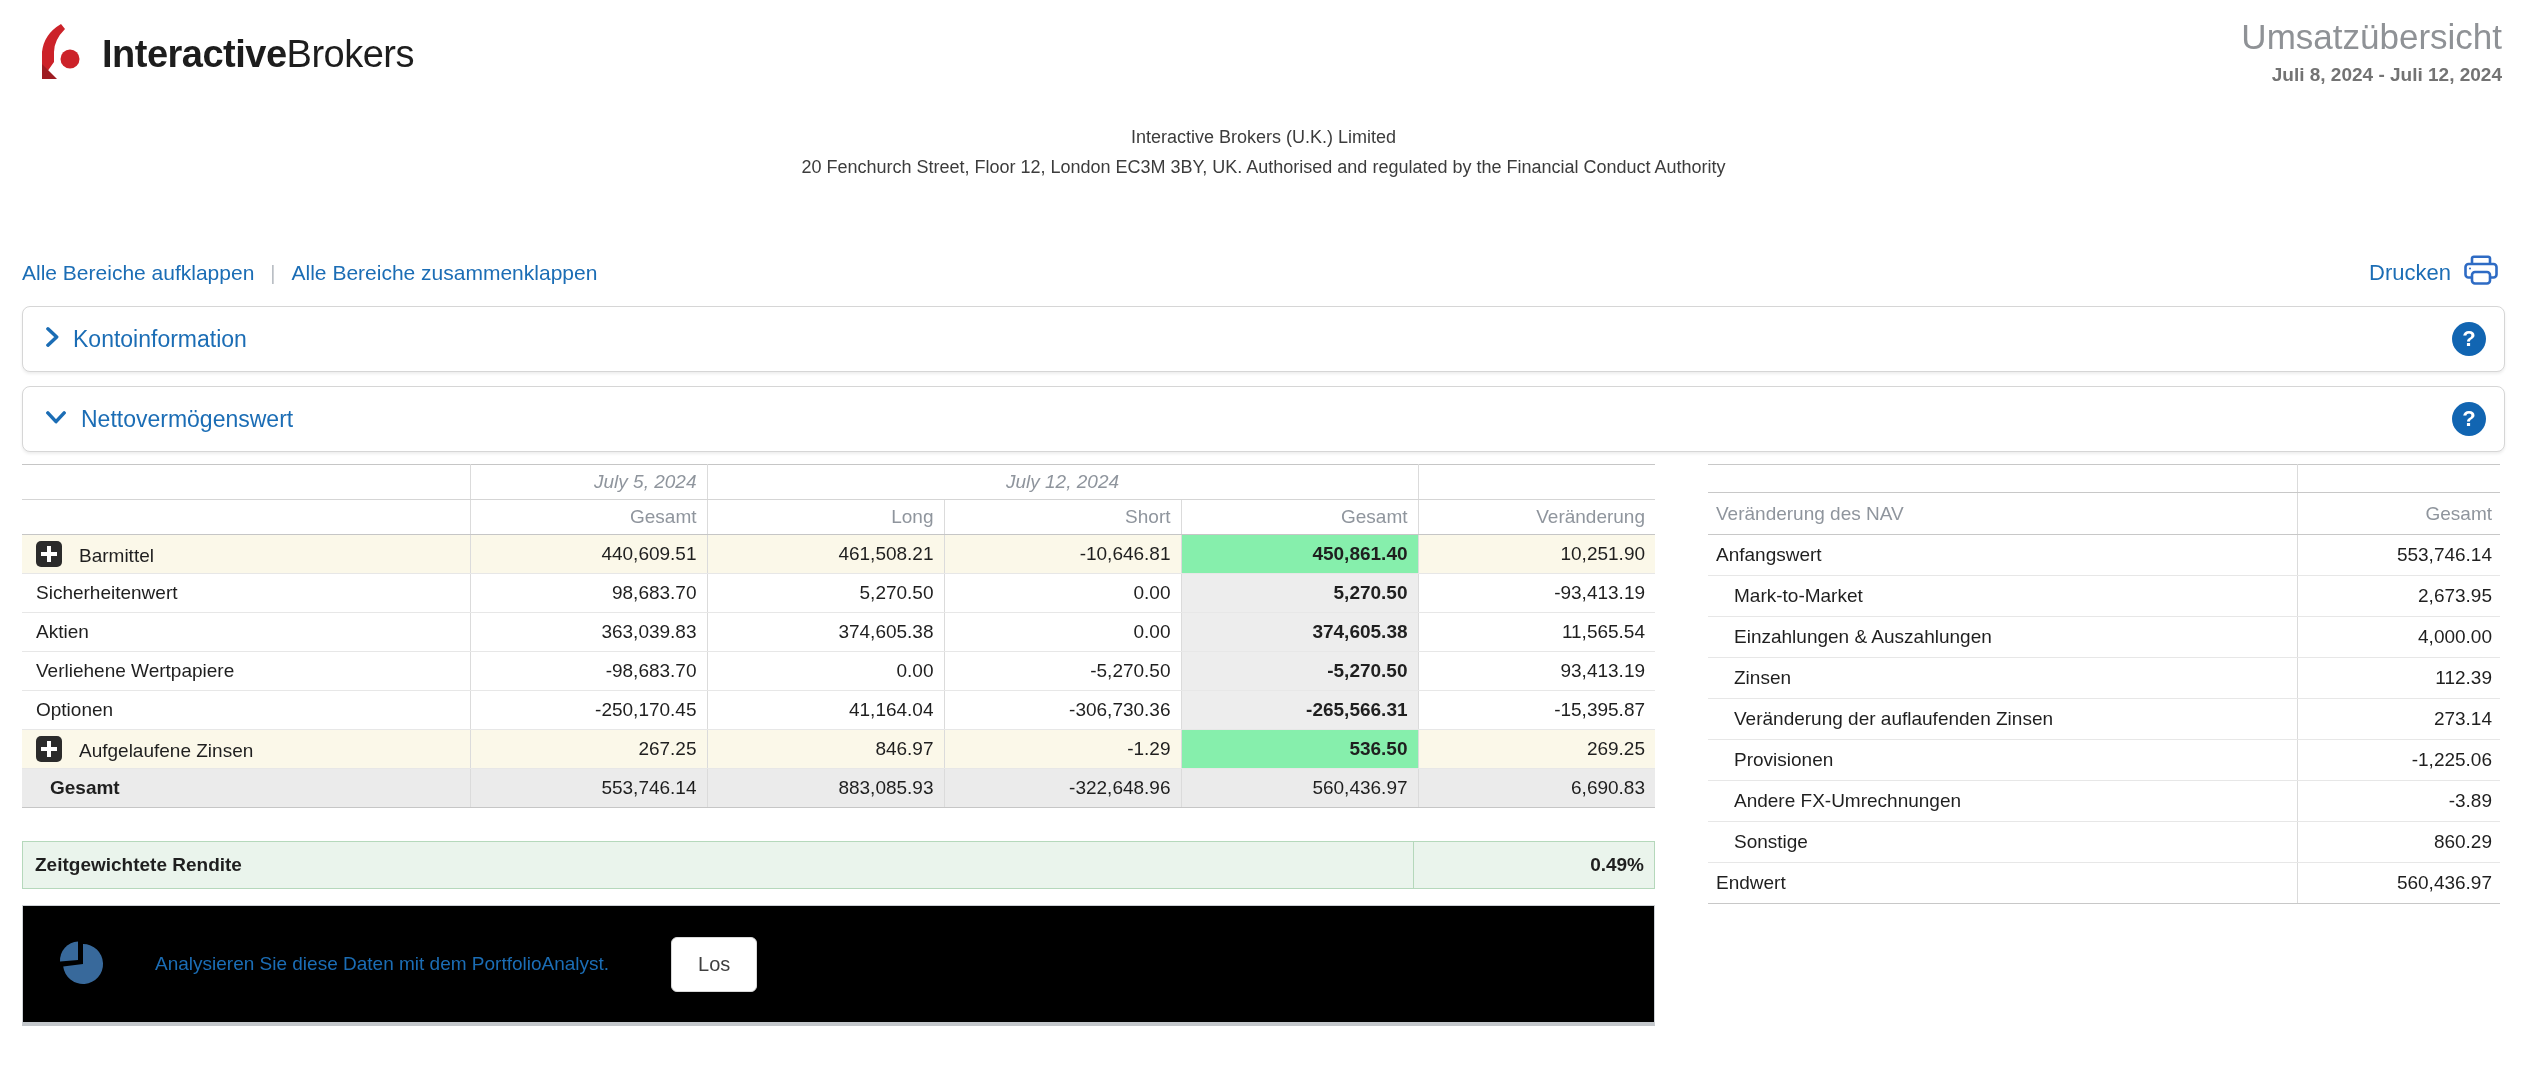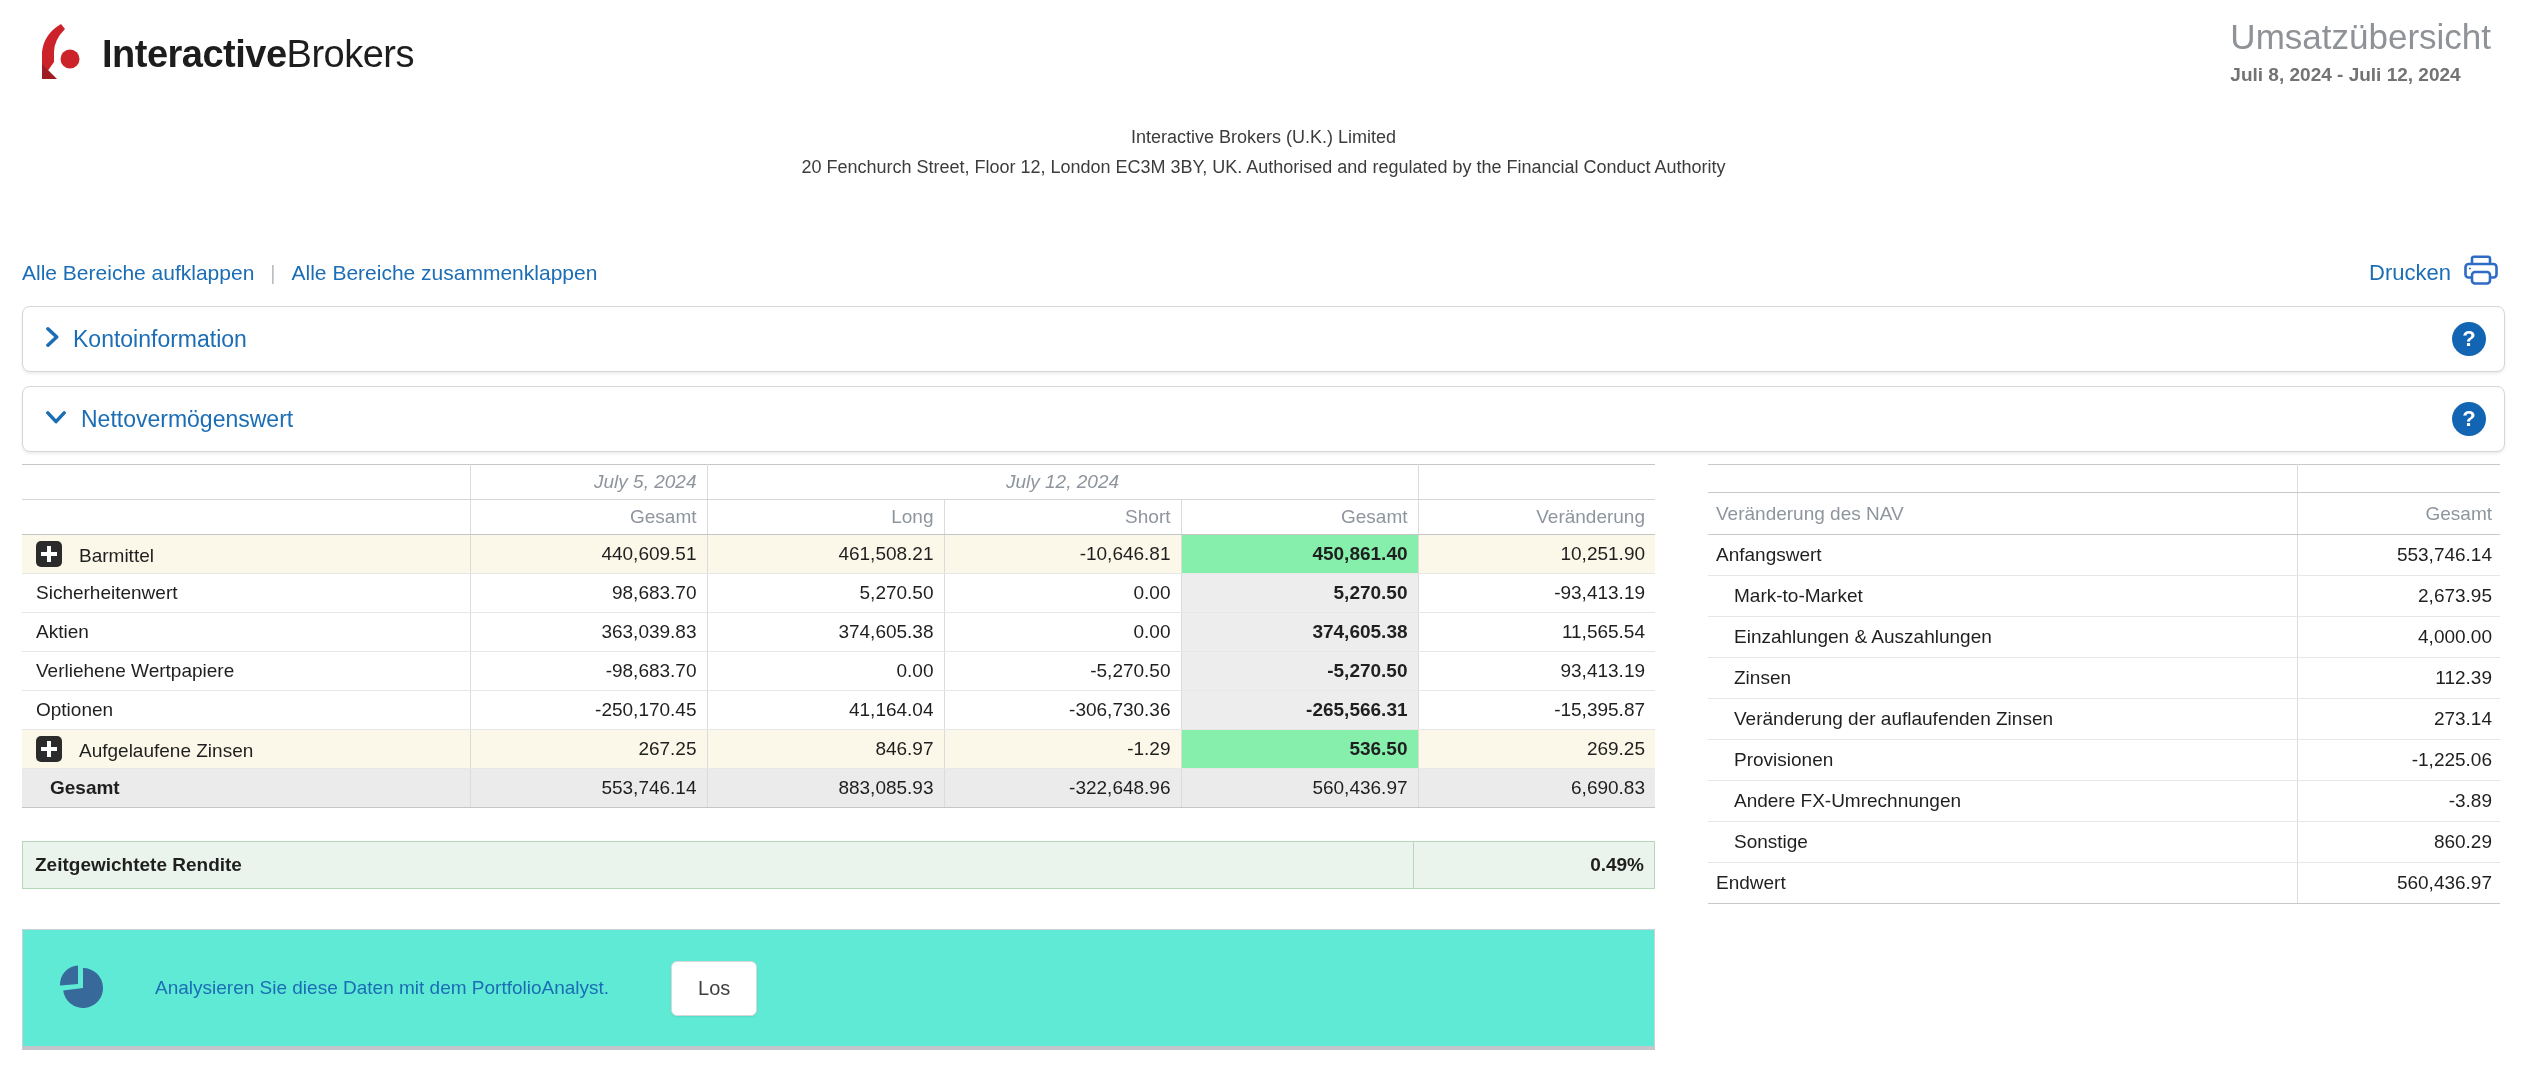--- a/index.html
+++ b/index.html
@@ -4,21 +4,21 @@
 <style>
   html,body{margin:0;padding:0;background:#ffffff;font-family:"Liberation Sans","DejaVu Sans",sans-serif;}
   body{width:2522px;height:1090px;overflow:hidden;color:#1f1f1f;}
   .page{padding:0 17px 0 22px;}
 
   
   .top{display:flex;justify-content:space-between;align-items:flex-start;padding-top:16px;}
   .logo{display:flex;align-items:center;gap:14px;margin-left:10px;margin-top:6px;}
   .logo-text{font-size:38px;letter-spacing:-0.5px;color:#1d1d1d;}
   .logo-text .b{font-weight:700;}
-  .title-block{text-align:left;margin-right:14px;}
+  .title-block{text-align:right;margin-right:3px;}
   .page-title{font-size:35px;color:#8f9296;line-height:42px;}
   .date-range{font-size:19px;color:#737373;font-weight:600;margin-top:6px;}
 
   
   .company{text-align:center;margin-top:36px;font-size:18px;color:#3c3c3c;line-height:30px;}
 
   
   .toolbar{display:flex;justify-content:space-between;align-items:center;margin-top:72px;}
   .links{font-size:21px;}
   .links a{color:#1b6db5;text-decoration:none;cursor:pointer;}
@@ -59,21 +59,21 @@
   .plus::before{content:"";position:absolute;left:5px;right:5px;top:11px;height:4px;background:#fff;}
   .plus::after{content:"";position:absolute;top:5px;bottom:5px;left:11px;width:4px;background:#fff;}
 
   
   .twr{width:1631px;margin-top:33px;border:1px solid #b5d8bb;background:#eaf4ec;height:46px;display:flex;
        align-items:stretch;font-weight:700;font-size:19px;}
   .twr-label{flex:1;display:flex;align-items:center;padding-left:12px;}
   .twr-value{width:230px;border-left:1px solid #b5d8bb;display:flex;align-items:center;justify-content:flex-end;padding-right:10px;}
 
   
-  .banner{width:1631px;margin-top:40px;background:#5eead4;border:1px solid #cdd1d5;border-bottom:4px solid #c3c7cb;
+  .banner{width:1631px;margin-top:16px;background:#000000;border:1px solid #cdd1d5;border-bottom:4px solid #c3c7cb;
           height:116px;display:flex;align-items:center;}
   .banner-text{color:#1b6db5;font-size:19px;margin-left:50px;}
   .go-btn{margin-left:62px;background:#fff;border:1px solid #d8d8d8;border-radius:6px;box-shadow:0 1px 2px rgba(0,0,0,0.08);
           font-size:20px;color:#3f3f3f;padding:15px 26px;cursor:pointer;font-family:inherit;}
   .pie-wrap{margin-left:34px;display:flex;align-items:center;}
 
   
   .chg-table{width:792px;border-top:1px solid #c8c8c8;}
   .chg-table td{padding:0 8px;overflow:hidden;white-space:nowrap;}
   .chg-table td.val{border-left:1px solid #dbdbdb;text-align:right;}

